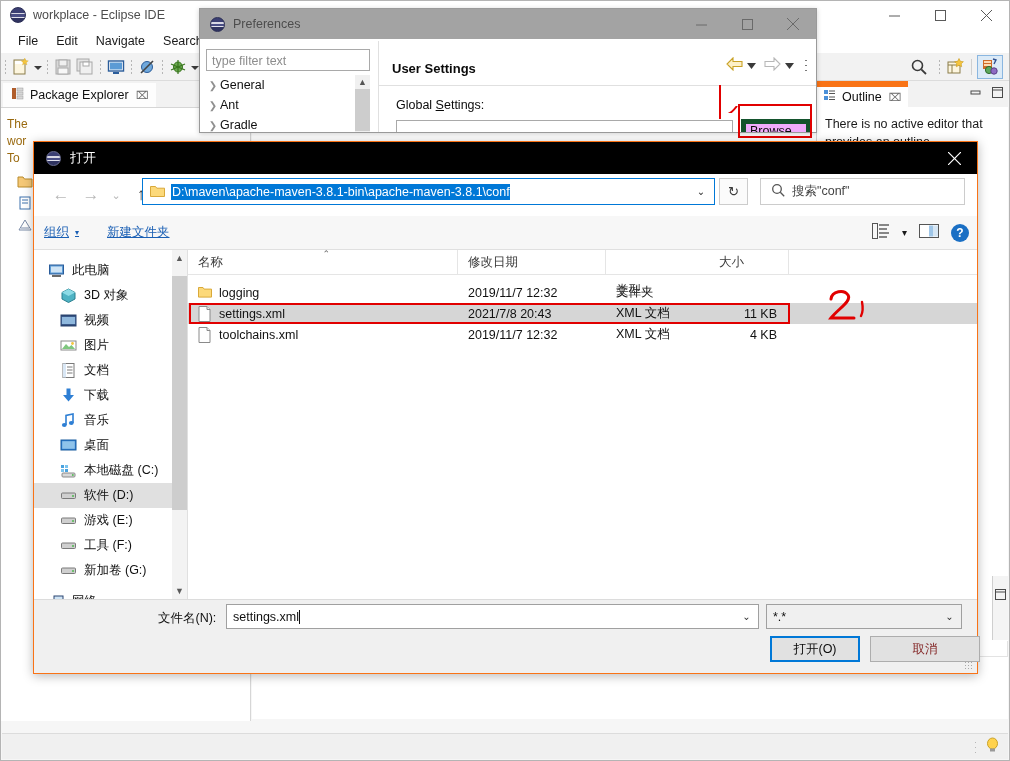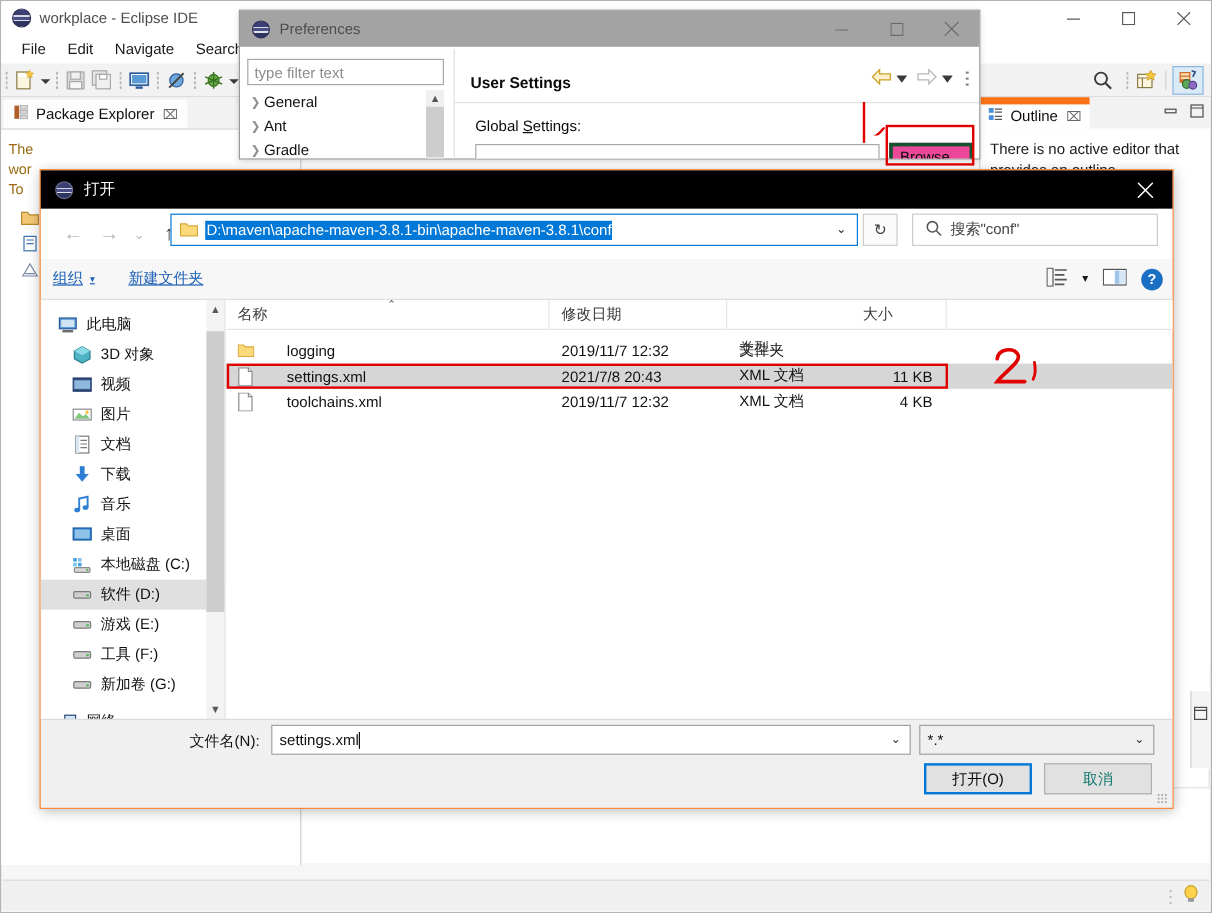--- a/index.html
+++ b/index.html
@@ -146,21 +146,21 @@
   .pref-navicons { position:absolute; right:8px; top:48px; display:flex; align-items:center; gap:4px; }
   .pref-vert-dots { width:4px; height:16px; margin-left:6px;
     background-image: radial-gradient(circle, #7a7a7a 1.1px, transparent 1.1px);
     background-size:4px 5px; }
   .pref-label { position:absolute; left:196px; top:89px; font-size:12.5px; color:#0a0a0a; }
   .pref-label u { text-decoration:underline; }
   .pref-input { position:absolute; left:196px; top:111px; width:337px; height:22px;
     border:1px solid #a9a9a9; background:#fff; }
   .pref-browse {
     position:absolute; left:541px; top:110px; width:70px; height:24px;
-    background:#ec4899; border:3px solid #14532d;
+    background:#f0abfc; border:5px solid #14532d;
     display:flex; align-items:center; justify-content:center;
     font-size:12.5px; color:#0a0a0a;
   }
   .pref-browse-hl { position:absolute; left:738px; top:104px; width:74px; height:34px;
     border:2px solid #e10000; }
 
   
   .ann1-stroke { position:absolute; left:719px; top:85px; width:2px; height:34px; background:#e10000; }
   .ann1-tail { position:absolute; left:727px; top:104px; width:12px; height:9px; overflow:hidden; }
 
@@ -224,43 +224,43 @@
   .side-thumb { position:absolute; left:0; top:26px; width:15px; height:234px; background:#cdcdcd; }
   .side-arr { position:absolute; left:0; width:15px; height:16px; display:flex; align-items:center; justify-content:center; color:#5a5a5a; font-size:9px; }
 
   .fd-list { flex:1; position:relative; border-left:1px solid #e0e0e0; }
   .list-head { height:25px; display:flex; border-bottom:1px solid #e5e5e5; background:#ffffff; }
   .lh-cell { display:flex; align-items:center; font-size:12.5px; color:#3a3a3a; border-right:1px solid #e5e5e5;
     padding-left:10px; position:relative; }
   .sort-caret { position:absolute; left:50%; top:-1px; color:#666; font-size:9px; }
   .list-row { height:21px; display:flex; align-items:center; font-size:12.5px; color:#111; }
   .list-row.sel { background:#d6d6d6; }
-  .lr-name { display:flex; align-items:center; padding-left:10px;gap:20px; }
+  .lr-name { display:flex; align-items:center; padding-left:10px; }
   .lr-date, .lr-type { padding-left:10px; }
   .lr-size { text-align:right; padding-right:12px; }
   .file-ico { width:13px; height:16px; margin-right:8px; flex:0 0 auto; }
   .row-hl { position:absolute; left:1px; width:601px; height:21px; border:2px solid #e10000; pointer-events:none; }
 
   .fd-footer { position:absolute; left:0; top:457px; width:943px; height:74px; background:#f0f0f0;
     border-top:1px solid #dcdcdc; }
   .fn-label { position:absolute; left:158px; top:610px; font-size:12.5px; color:#101010; }
   .fn-input { position:absolute; left:226px; top:604px; width:533px; height:25px;
     border:1px solid #a0a0a0; background:#ffffff; display:flex; align-items:center; }
   .fn-val { font-size:12.5px; color:#101010; padding-left:6px; }
   .fn-caret-blink { width:1px; height:14px; background:#111; }
   .fn-drop { position:absolute; right:1px; top:1px; width:21px; height:21px;
     display:flex; align-items:center; justify-content:center; color:#333; font-size:10px; }
   .filter-select { position:absolute; left:766px; top:604px; width:196px; height:25px;
     border:1px solid #a0a0a0; background:#f0f0f0; display:flex; align-items:center; }
   .btn-open { position:absolute; left:770px; top:636px; width:90px; height:26px;
     background:#e1e1e1; border:2px solid #0078d7; display:flex; align-items:center; justify-content:center;
     font-size:12.5px; color:#0a0a0a; }
-  .btn-cancel { position:absolute; left:870px; top:636px; width:90px; height:26px;
+  .btn-cancel { position:absolute; left:870px; top:636px; width:110px; height:26px;
     background:#e1e1e1; border:1px solid #adadad; display:flex; align-items:center; justify-content:center;
-    font-size:12.5px; color:#0f766e; }
+    font-size:12.5px; color:#7f1d1d; }
   .fd-resize { position:absolute; right:4px; bottom:3px; width:9px; height:9px;
     background-image: radial-gradient(circle, #a8a8a8 1px, transparent 1px);
     background-size:3px 3px; }
 </style>
 </head>
 <body>
 
 <div id="root">
 
   <div class="eclipse-window">

